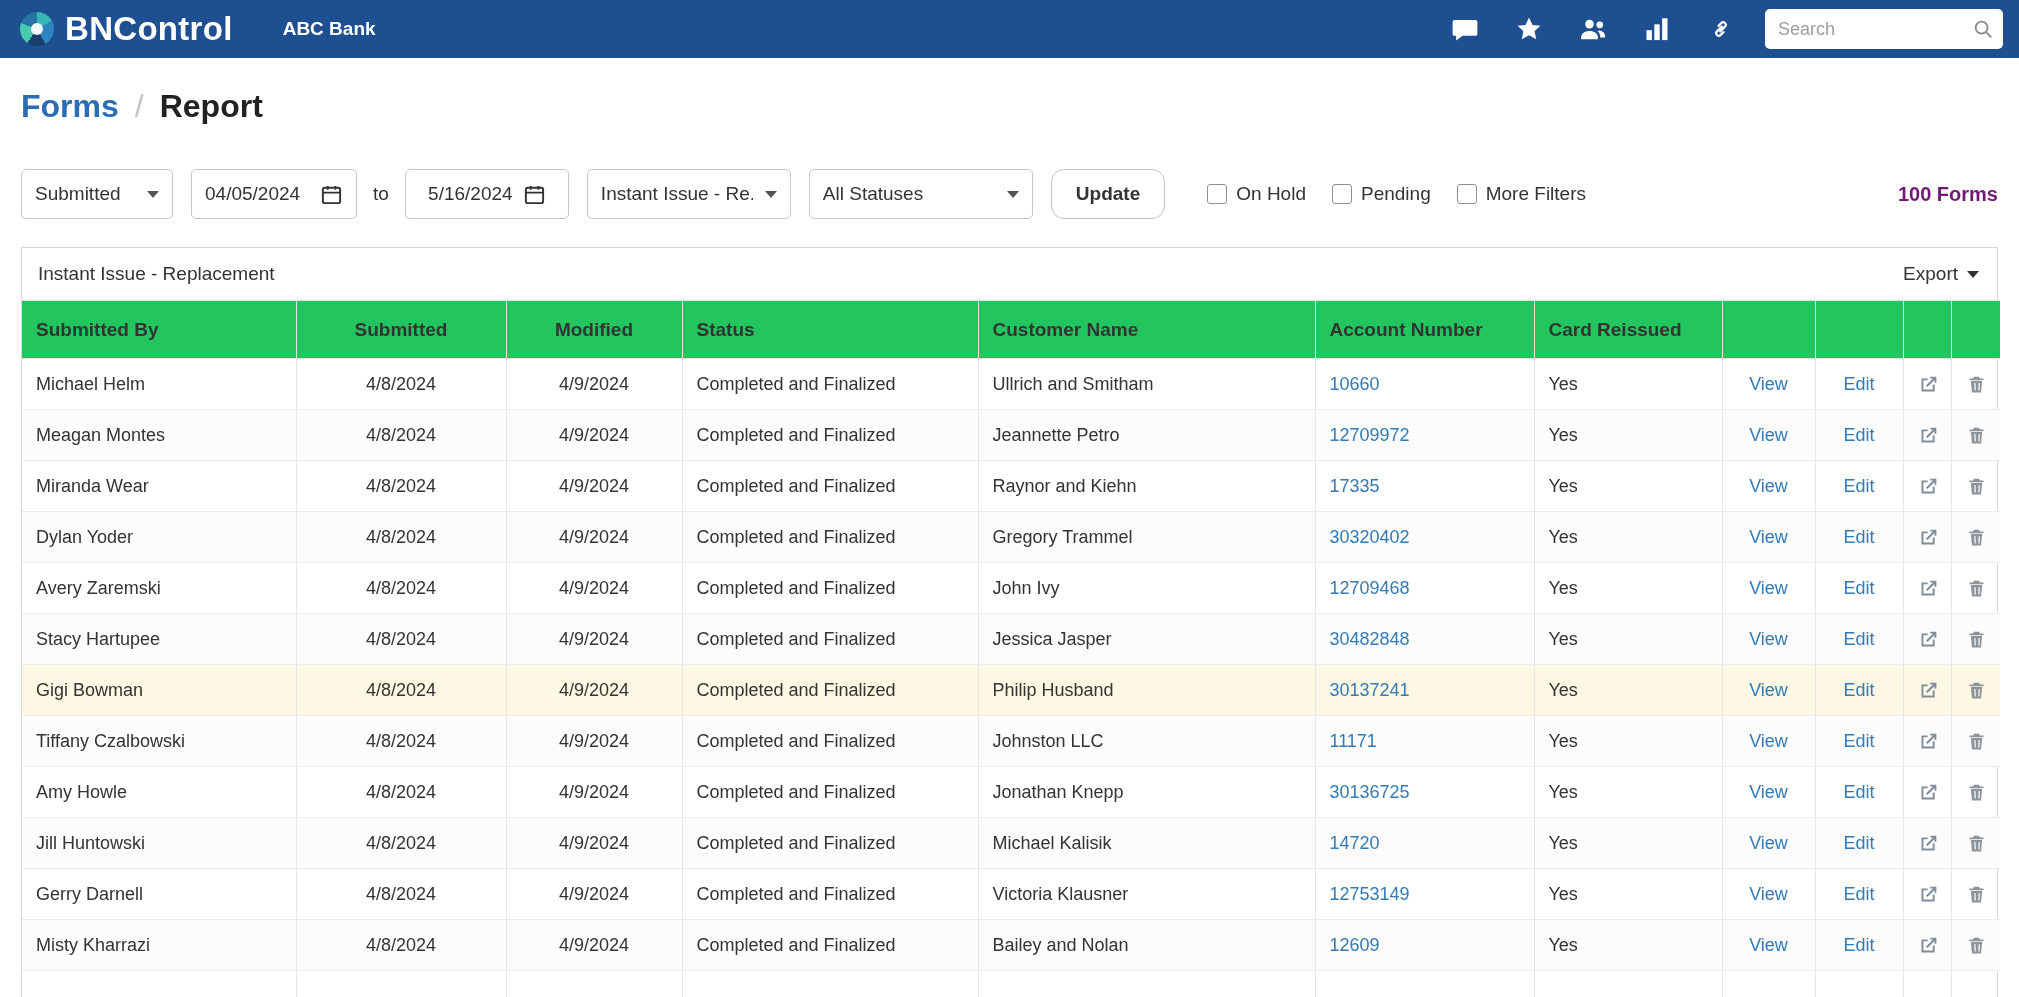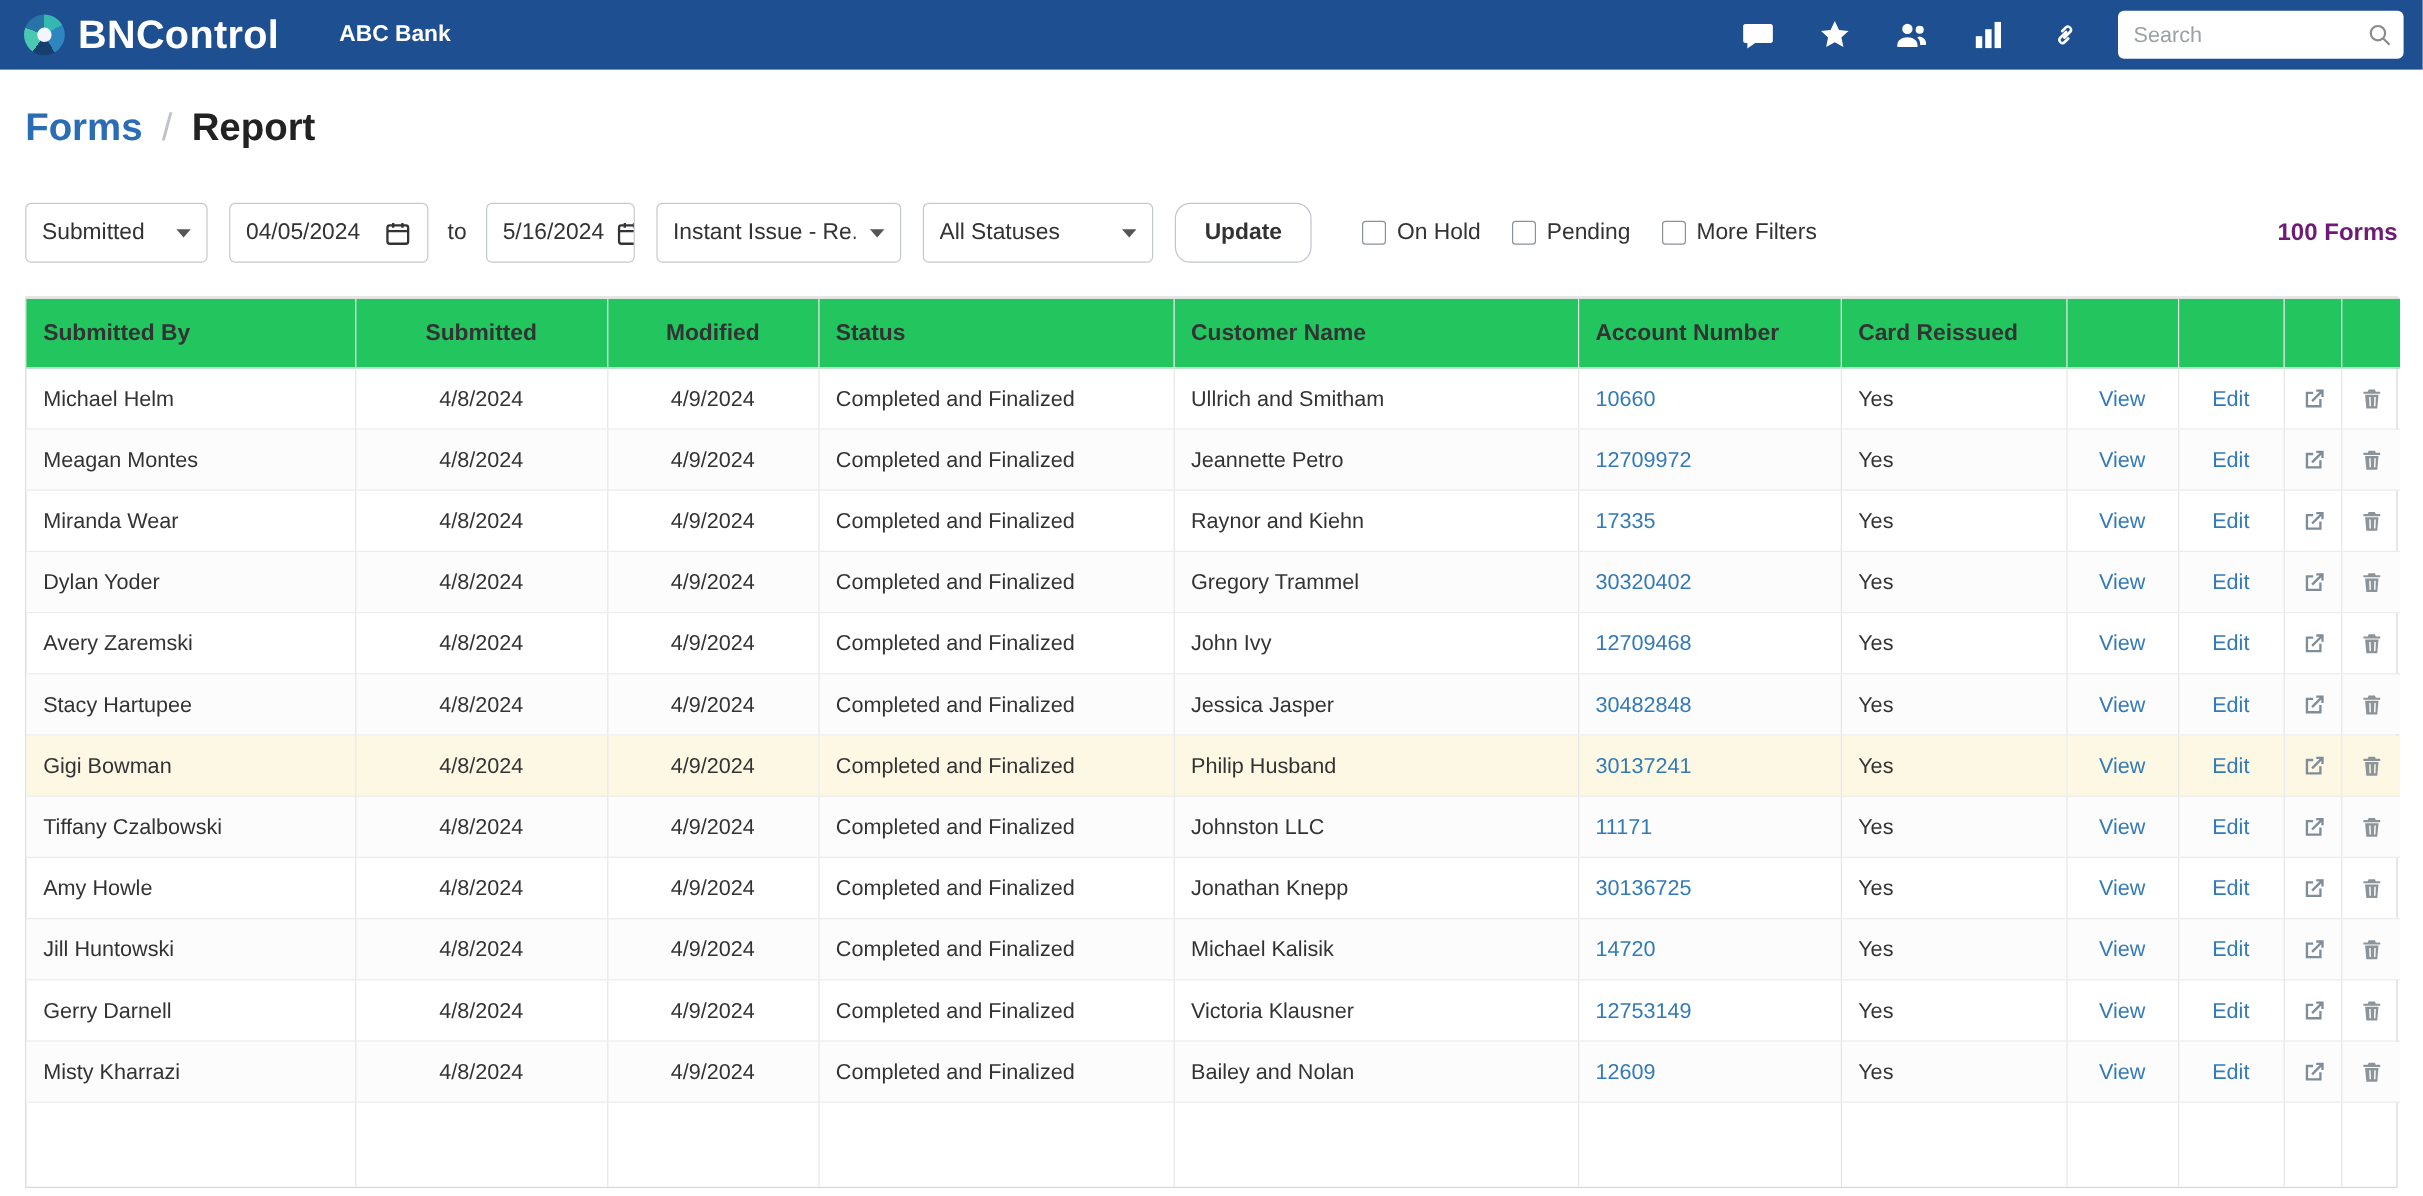--- a/index.html
+++ b/index.html
@@ -49,25 +49,25 @@
     display:flex; align-items:center; padding: 0 13px; color:#333; white-space:nowrap;
     overflow:hidden; cursor:pointer;
   }
   .select { justify-content: space-between; gap: 12px; }
   .caret-down {
     width:0; height:0; border-left:6px solid transparent; border-right:6px solid transparent;
     border-top:7px solid #555; flex:0 0 auto;
   }
   .sel-submitted { width: 152px; }
   .sel-form { width: 204px; }
-  .sel-status { width: 192px; }
+  .sel-status { width: 224px; }
   .sel-label { overflow:hidden; text-overflow:clip; }
   .date-input { justify-content: space-between; gap: 10px; }
   .date-from { width: 166px; }
-  .date-to { width: 124px; }
+  .date-to { width: 164px; justify-content: center; }
   .cal-glyph { width:23px; height:23px; flex:0 0 auto; }
   .to-label { color:#333; margin: 0 -2px; }
   .update-btn {
     height: 50px; padding: 0 24px; border: 1px solid #bfc5cb; border-radius: 13px;
     background: #fff; color: #333; font-size: 19px; font-weight: 600; font-family: inherit; cursor: pointer;
   }
   .checkbox-group { display:flex; align-items:center; gap: 26px; margin-left: 8px; padding-left: 16px; }
   .cb-label { display:flex; align-items:center; gap: 9px; cursor:pointer; color:#333; }
   .cb-label input {
     appearance:none; -webkit-appearance:none; width:20px; height:20px; border:1px solid #8a9199;
@@ -221,20 +221,27 @@
       <label class="cb-label">
         <input type="checkbox" style="">
         <span>More Filters</span>
       </label>
     </div>
 
   <span class="forms-count">100 Forms</span>
 </div>
 
 <section class="report-panel">
+  <div class="panel-header">
+    <span>Instant Issue - Replacement</span>
+    <span class="export-toggle">
+      <span>Export</span>
+      <span class="export-caret"></span>
+    </span>
+  </div>
 
   <table>
     <colgroup>
       <col style="width:274px">
         <col style="width:210px">
         <col style="width:176px">
       <col style="width:296px">
         <col style="width:337px">
         <col style="width:219px">
       <col style="width:188px">

